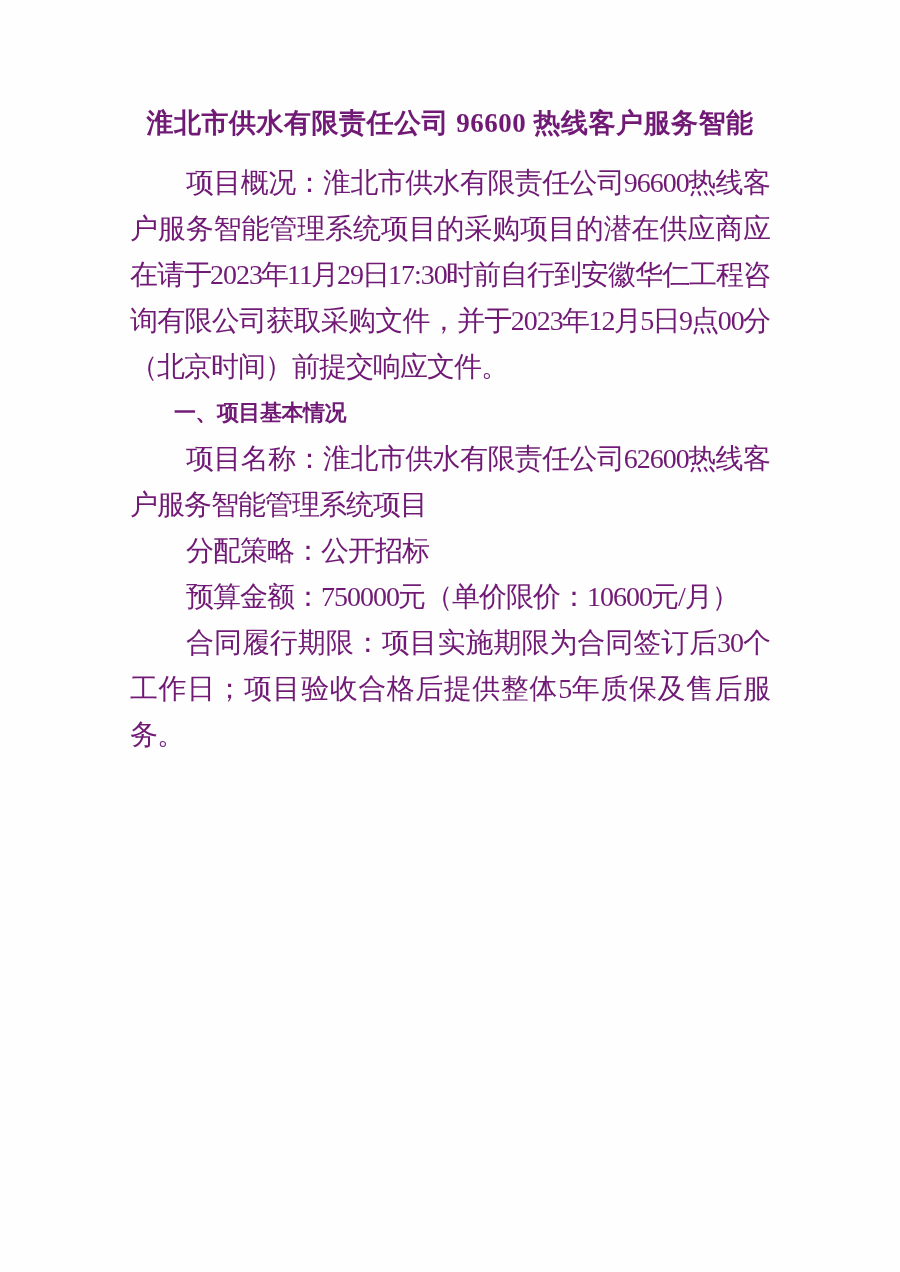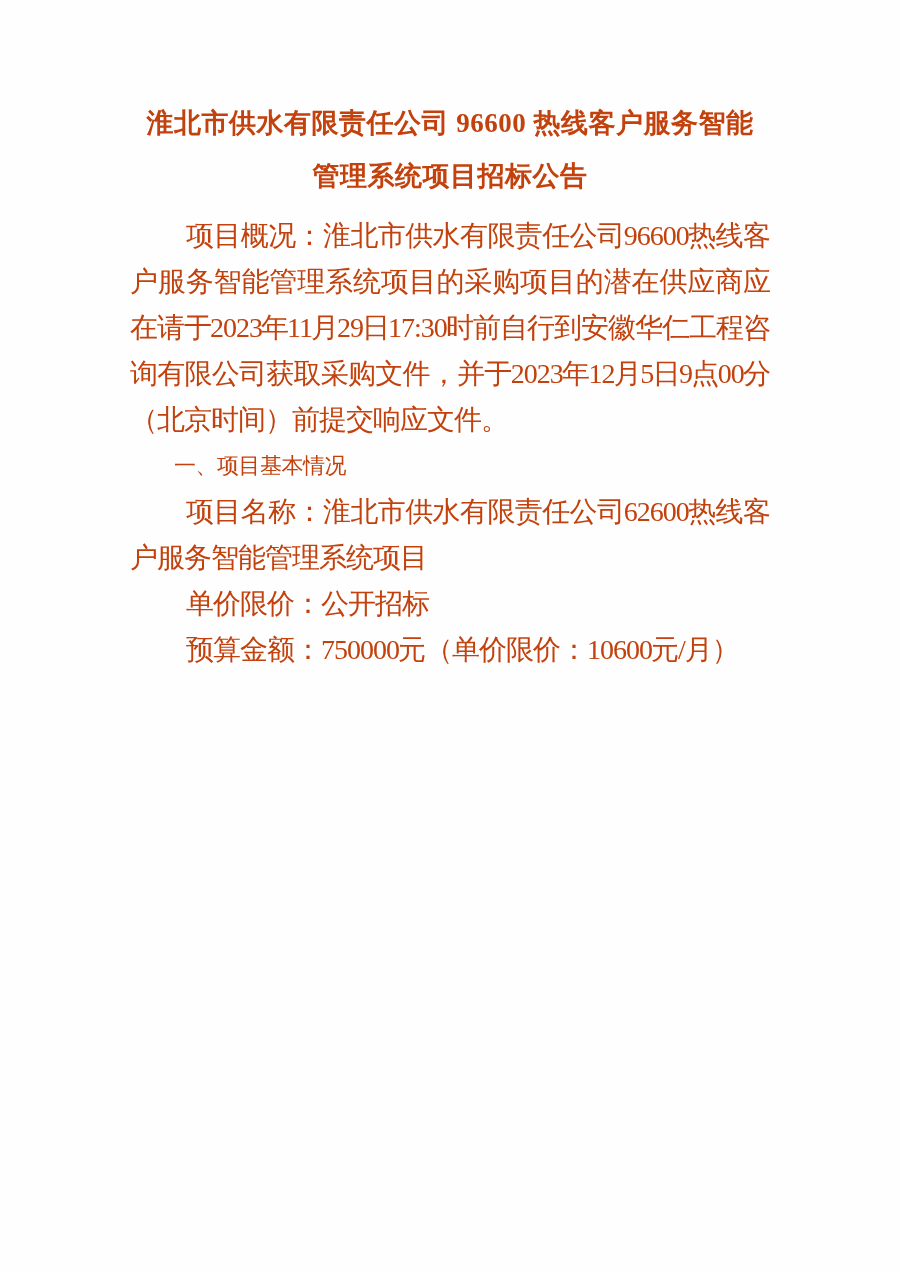--- a/index.html
+++ b/index.html
@@ -6,21 +6,21 @@
   body {
     width: 900px; height: 1272px;
     background: #ffffff;
     overflow: hidden;
   }
   .page {
     box-sizing: border-box;
     width: 900px; height: 1272px;
     padding: 97px 130px 0 130px;
     background: #fefefe;
-    color: #c2410c;
+    color: #701a75;
     font-family: "Liberation Serif", "DejaVu Serif", serif;
   }
   .title {
     margin: 0 0 10px 0;
     font-size: 27px;
     font-weight: 600;
     line-height: 53px;
     text-align: center;
     letter-spacing: 0.5px;
   }
@@ -32,43 +32,43 @@
     text-align: justify;
     text-justify: inter-ideograph;
     text-indent: 2em;
     letter-spacing: -1px;
     word-spacing: -7px;
   }
   .heading {
     margin: 0;
     font-size: 22px;
     line-height: 46px;
-    font-weight: normal;
+    font-weight: bold;
     font-family: "Liberation Sans", "DejaVu Sans", sans-serif;
     text-indent: 2em;
     letter-spacing: -0.5px;
   }
 </style>
 </head>
 <body>
 
 <div class="page">
 
   <h1 class="title">
     <span class="title-line">淮北市供水有限责任公司 96600 热线客户服务智能</span>
-    <span class="title-line">管理系统项目招标公告</span>
   </h1>
 
   <p class="para">项目概况：淮北市供水有限责任公司 96600 热线客户服务智能管理系统项目的采购项目的潜在供应商应在请于 2023 年 11 月 29 日 17:30 时前自行到安徽华仁工程咨询有限公司获取采购文件，并于 2023 年 12 月 5 日 9 点 00 分（北京时间）前提交响应文件。</p>
 
   <h2 class="heading">一、项目基本情况</h2>
 
 
   <p class="para">项目名称：淮北市供水有限责任公司 62600 热线客户服务智能管理系统项目</p>
 
-  <p class="para">单价限价：公开招标</p>
+  <p class="para">分配策略：公开招标</p>
 
   <p class="para">预算金额：750000 元（单价限价：10600 元/月）</p>
 
 
 
+  <p class="para">合同履行期限：项目实施期限为合同签订后 30 个工作日；项目验收合格后提供整体 5 年质保及售后服务。</p>
 
 </div>
 
 </body></html>

